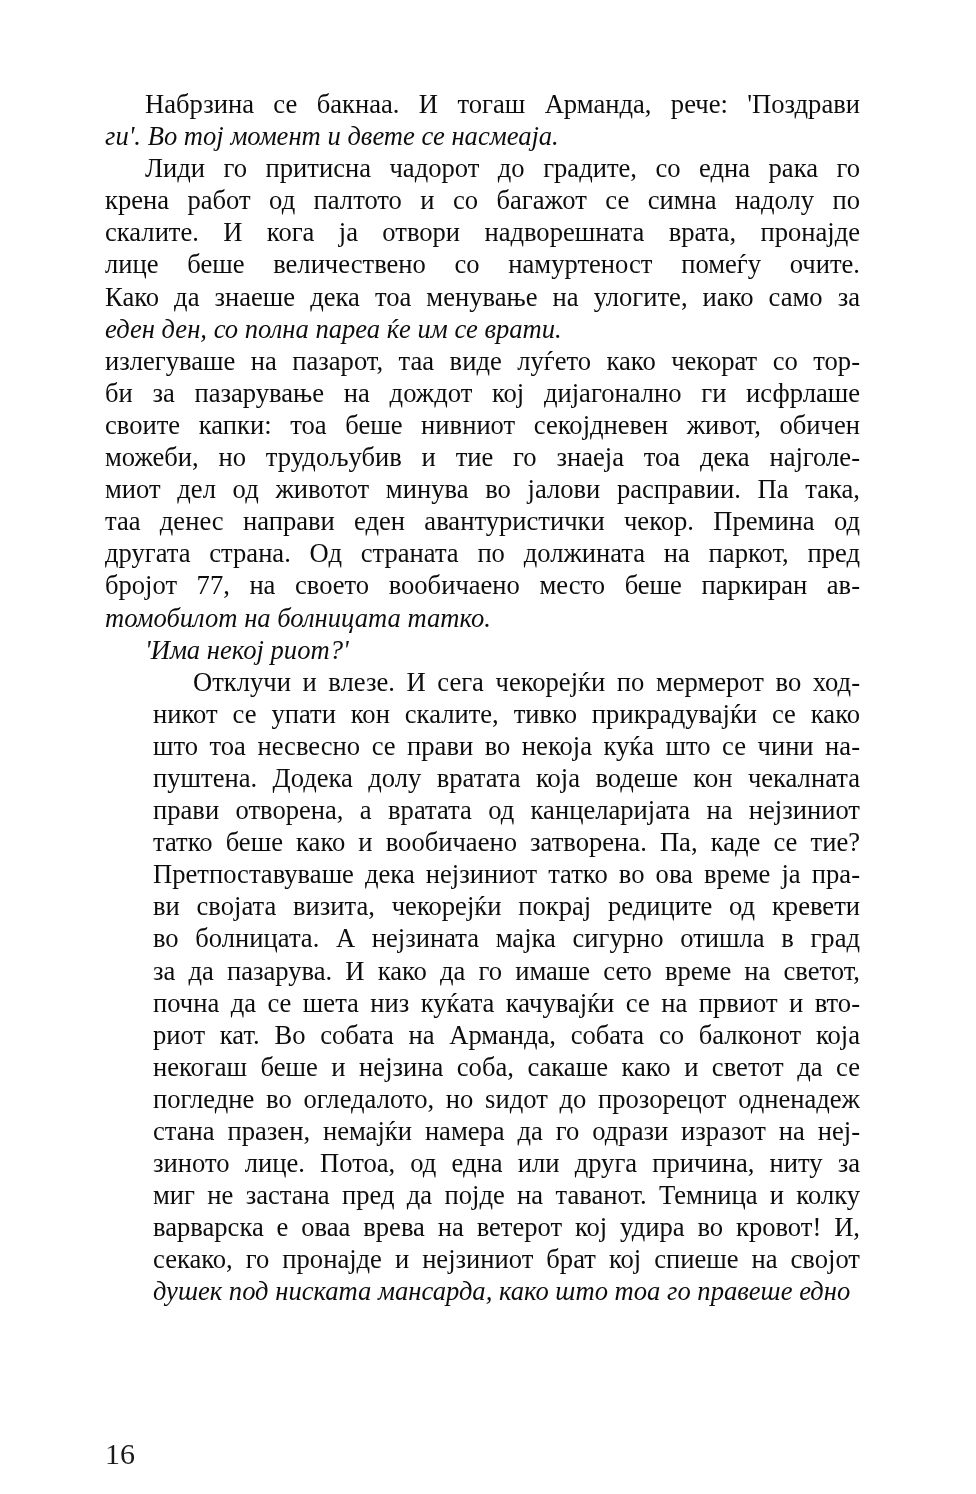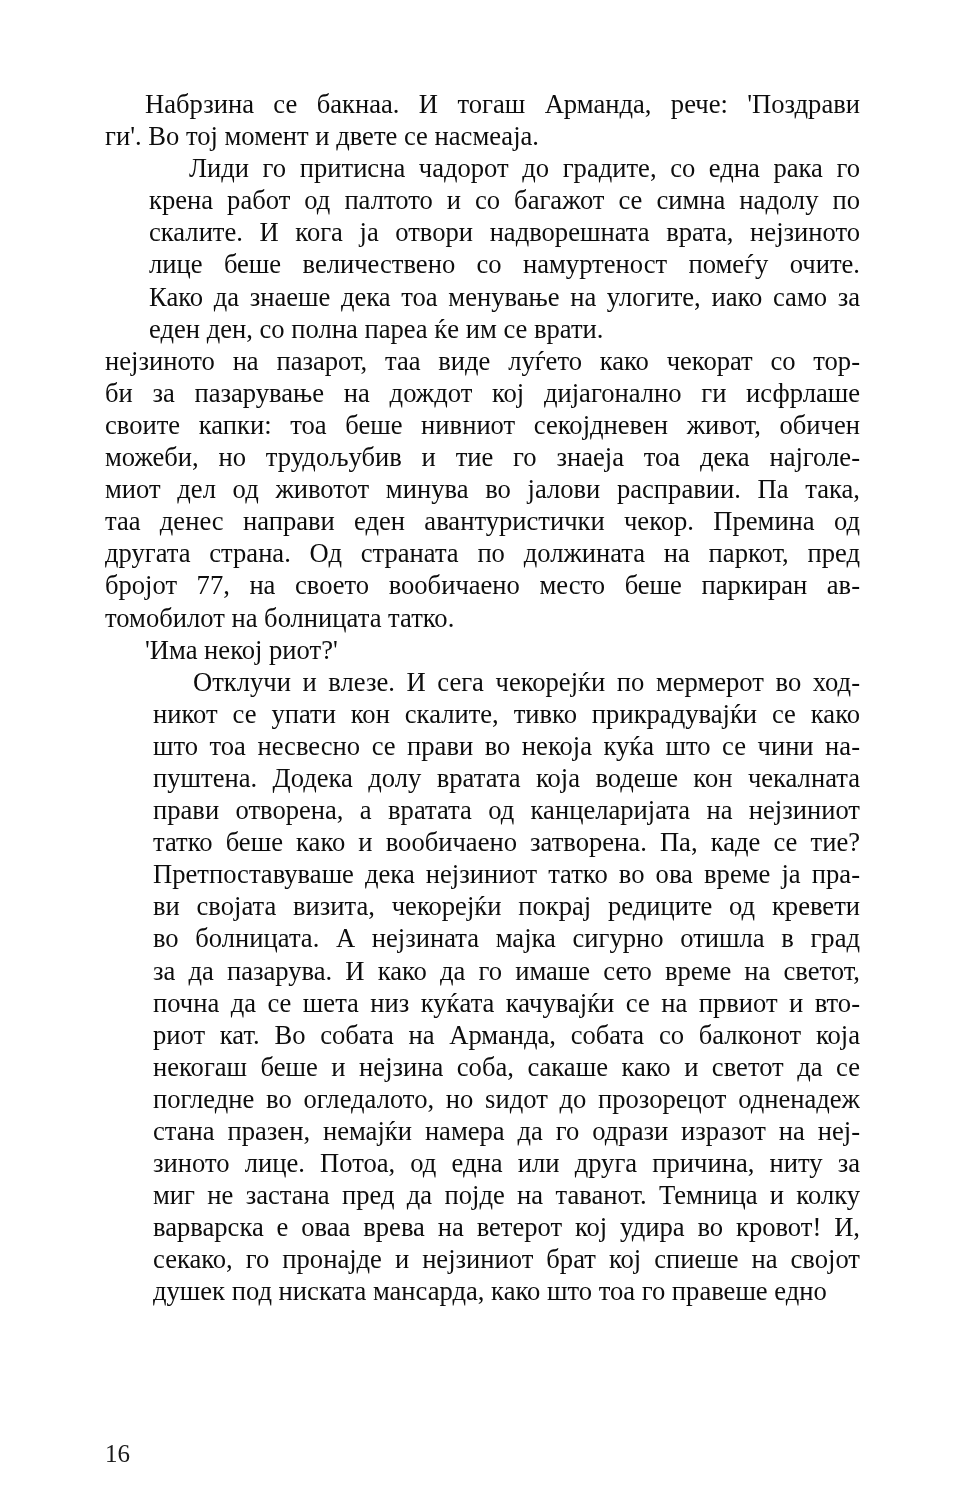--- a/index.html
+++ b/index.html
@@ -50,56 +50,57 @@
 
   
   .ln.j {
     text-align: justify;
     text-align-last: justify;
   }
 
   .ln.last {
     text-align: center;
     text-align-last: left;
+    font-style: italic;
   }
 
   .ln.first-indent {
     text-indent: 40px;
   }
 
   .page-number {
     position: absolute;
     left: 105px;
     top: 1440px;
-    font-size: 25px;
+    font-size: 30px;
     line-height: 28px;
     color: #1a1a1a;
     font-family: "Liberation Serif", "DejaVu Serif", serif;
   }
 </style>
 </head>
 <body>
 
 <div class="page">
 
   <div class="text-block">
       <p class="para indent" style="text-indent: 0px;">
         <span class="ln j first-indent">Набрзина се бакнаа. И тогаш Арманда, рече: 'Поздрави</span>
         <span class="ln last">ги'. Во тој момент и двете се насмеаја.</span>
       </p>
-      <p class="para indent" style="text-indent: 0px; margin-left: 44px;">
+      <p class="para indent" style="text-indent: 0px;">
         <span class="ln j first-indent">Лиди го притисна чадорот до градите, со една рака го</span>
         <span class="ln j">крена работ од палтото и со багажот се симна надолу по</span>
-        <span class="ln j">скалите. И кога ја отвори надворешната врата, нејзиното</span>
+        <span class="ln j">скалите. И кога ја отвори надворешната врата, пронајде</span>
         <span class="ln j">лице беше величествено со намуртеност помеѓу очите.</span>
         <span class="ln j">Како да знаеше дека тоа менување на улогите, иако само за</span>
         <span class="ln last">еден ден, со полна пареа ќе им се врати.</span>
       </p>
       <p class="para indent" style="text-indent: 0px;">
-        <span class="ln j">нејзиното на пазарот, таа виде луѓето како чекорат со тор-</span>
+        <span class="ln j">излегуваше на пазарот, таа виде луѓето како чекорат со тор-</span>
         <span class="ln j">би за пазарување на дождот кој дијагонално ги исфрлаше</span>
         <span class="ln j">своите капки: тоа беше нивниот секојдневен живот, обичен</span>
         <span class="ln j">можеби, но трудољубив и тие го знаеја тоа дека најголе-</span>
         <span class="ln j">миот дел од животот минува во јалови расправии. Па така,</span>
         <span class="ln j">таа денес направи еден авантуристички чекор. Премина од</span>
         <span class="ln j">другата страна. Од страната по должината на паркот, пред</span>
         <span class="ln j">бројот 77, на своето вообичаено место беше паркиран ав-</span>
         <span class="ln last">томобилот на болницата татко.</span>
       </p>
       <p class="para indent" style="text-indent: 0px;">

